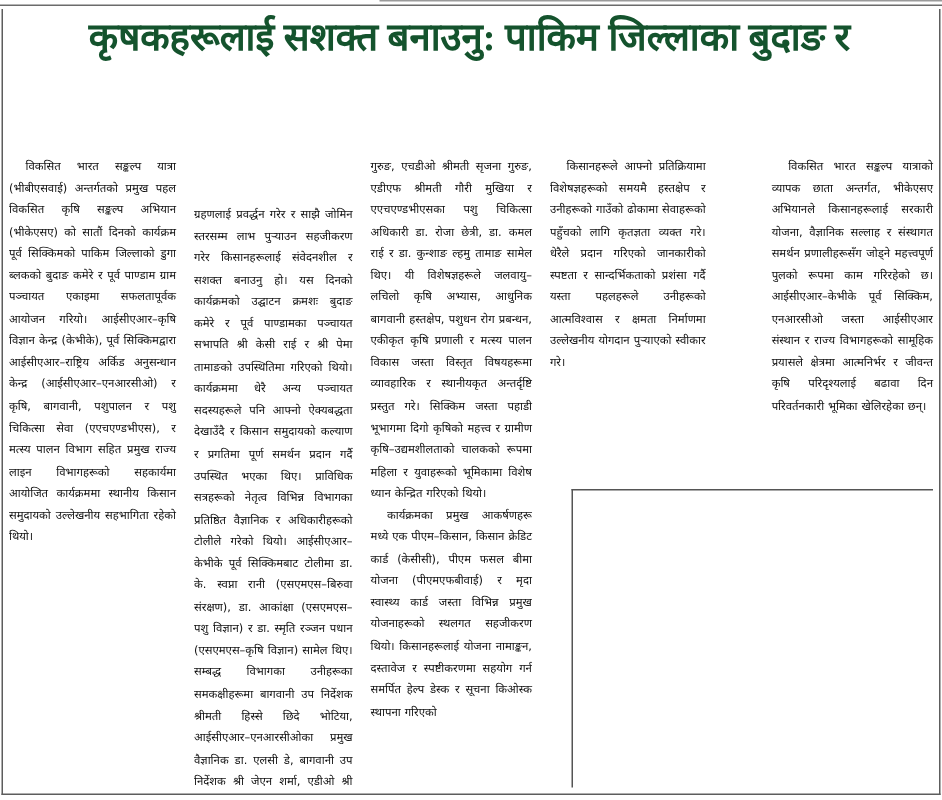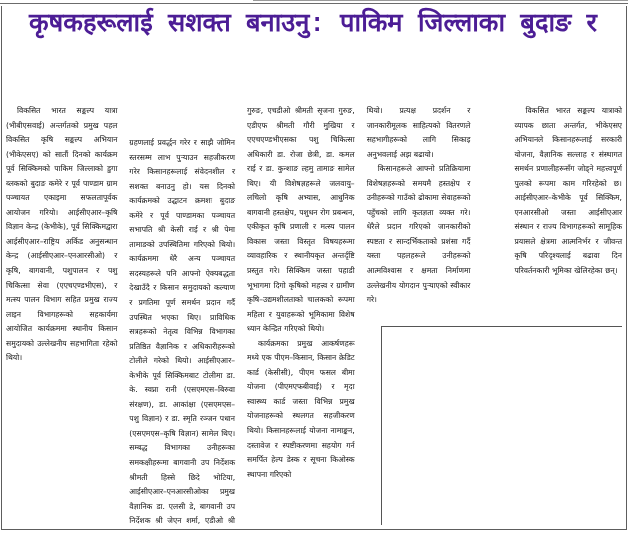--- a/index.html
+++ b/index.html
@@ -55,26 +55,26 @@
     border-bottom: 1px solid #5d5d5d;
   }
 
   
   .headline {
     position: absolute;
     left: 6px;
     top: 8px;
     width: 614px;
     text-align: center;
-    font-family: Liberation Mono, monospace;
+    font-family: Liberation Serif, serif;
     font-weight: 700;
     font-size: 25.5px;
     line-height: 1.33;
     letter-spacing: 0px;
-    color: #4c1d95;
+    color: #14532d;
   }
   .headline .hl-line {
     display: block;
     white-space: nowrap;
   }
 
   
   .cols {
     position: absolute;
     left: 6px;
@@ -161,21 +161,20 @@
     <div class="col col-2">
       <p>ग्रहणलाई प्रवर्द्धन गरेर र साझै जोमिन स्तरसम्म लाभ पुर्‍याउन सहजीकरण गरेर किसानहरूलाई संवेदनशील र सशक्त बनाउनु हो। यस दिनको कार्यक्रमको उद्घाटन क्रमशः बुदाङ कमेरे र पूर्व पाण्डामका पञ्चायत सभापति श्री केसी राई र श्री पेमा तामाङको उपस्थितिमा गरिएको थियो। कार्यक्रममा धेरै अन्य पञ्चायत सदस्यहरूले पनि आफ्नो ऐक्यबद्धता देखाउँदै र किसान समुदायको कल्याण र प्रगतिमा पूर्ण समर्थन प्रदान गर्दै उपस्थित भएका थिए। प्राविधिक सत्रहरूको नेतृत्व विभिन्न विभागका प्रतिष्ठित वैज्ञानिक र अधिकारीहरूको टोलीले गरेको थियो। आईसीएआर–केभीके पूर्व सिक्किमबाट टोलीमा डा. के. स्वप्ना रानी (एसएमएस–बिरुवा संरक्षण), डा. आकांक्षा (एसएमएस–पशु विज्ञान) र डा. स्मृति रञ्जन पधान (एसएमएस–कृषि विज्ञान) सामेल थिए। सम्बद्ध विभागका उनीहरूका समकक्षीहरूमा बागवानी उप निर्देशक श्रीमती हिस्से छिदे भोटिया, आईसीएआर–एनआरसीओका प्रमुख वैज्ञानिक डा. एलसी डे, बागवानी उप निर्देशक श्री जेएन शर्मा, एडीओ श्री गगन</p>
     </div>
 
     <div class="col col-3">
       <p>गुरुङ, एचडीओ श्रीमती सृजना गुरुङ, एडीएफ श्रीमती गौरी मुखिया र एएचएण्डभीएसका पशु चिकित्सा अधिकारी डा. रोजा छेत्री, डा. कमल राई र डा. कुन्शाङ ल्हमु तामाङ सामेल थिए। यी विशेषज्ञहरूले जलवायु–लचिलो कृषि अभ्यास, आधुनिक बागवानी हस्तक्षेप, पशुधन रोग प्रबन्धन, एकीकृत कृषि प्रणाली र मत्स्य पालन विकास जस्ता विस्तृत विषयहरूमा व्यावहारिक र स्थानीयकृत अन्तर्दृष्टि प्रस्तुत गरे। सिक्किम जस्ता पहाडी भूभागमा दिगो कृषिको महत्त्व र ग्रामीण कृषि–उद्यमशीलताको चालकको रूपमा महिला र युवाहरूको भूमिकामा विशेष ध्यान केन्द्रित गरिएको थियो।</p>
       <p class="indent">कार्यक्रमका प्रमुख आकर्षणहरू मध्ये एक पीएम–किसान, किसान क्रेडिट कार्ड (केसीसी), पीएम फसल बीमा योजना (पीएमएफबीवाई) र मृदा स्वास्थ्य कार्ड जस्ता विभिन्न प्रमुख योजनाहरूको स्थलगत सहजीकरण थियो। किसानहरूलाई योजना नामाङ्कन, दस्तावेज र स्पष्टीकरणमा सहयोग गर्न समर्पित हेल्प डेस्क र सूचना किओस्क स्थापना गरिएको</p>
     </div>
 
     <div class="col col-4">
-      <p>थियो। प्रत्यक्ष प्रदर्शन र जानकारीमूलक साहित्यको वितरणले सहभागीहरूको लागि सिकाइ अनुभवलाई अझ बढायो।</p>
       <p class="indent">किसानहरूले आफ्नो प्रतिक्रियामा विशेषज्ञहरूको समयमै हस्तक्षेप र उनीहरूको गाउँको ढोकामा सेवाहरूको पहुँचको लागि कृतज्ञता व्यक्त गरे। धेरैले प्रदान गरिएको जानकारीको स्पष्टता र सान्दर्भिकताको प्रशंसा गर्दै यस्ता पहलहरूले उनीहरूको आत्मविश्वास र क्षमता निर्माणमा उल्लेखनीय योगदान पुर्‍याएको स्वीकार गरे।</p>
     </div>
 
     <div class="col col-5">
       <p class="indent">विकसित भारत सङ्कल्प यात्राको व्यापक छाता अन्तर्गत, भीकेएसए अभियानले किसानहरूलाई सरकारी योजना, वैज्ञानिक सल्लाह र संस्थागत समर्थन प्रणालीहरूसँग जोड्ने महत्त्वपूर्ण पुलको रूपमा काम गरिरहेको छ। आईसीएआर–केभीके पूर्व सिक्किम, एनआरसीओ जस्ता आईसीएआर संस्थान र राज्य विभागहरूको सामूहिक प्रयासले क्षेत्रमा आत्मनिर्भर र जीवन्त कृषि परिदृश्यलाई बढावा दिन परिवर्तनकारी भूमिका खेलिरहेका छन्।</p>
     </div>
 
   </div>
 
   <div class="rule-c4"></div>

